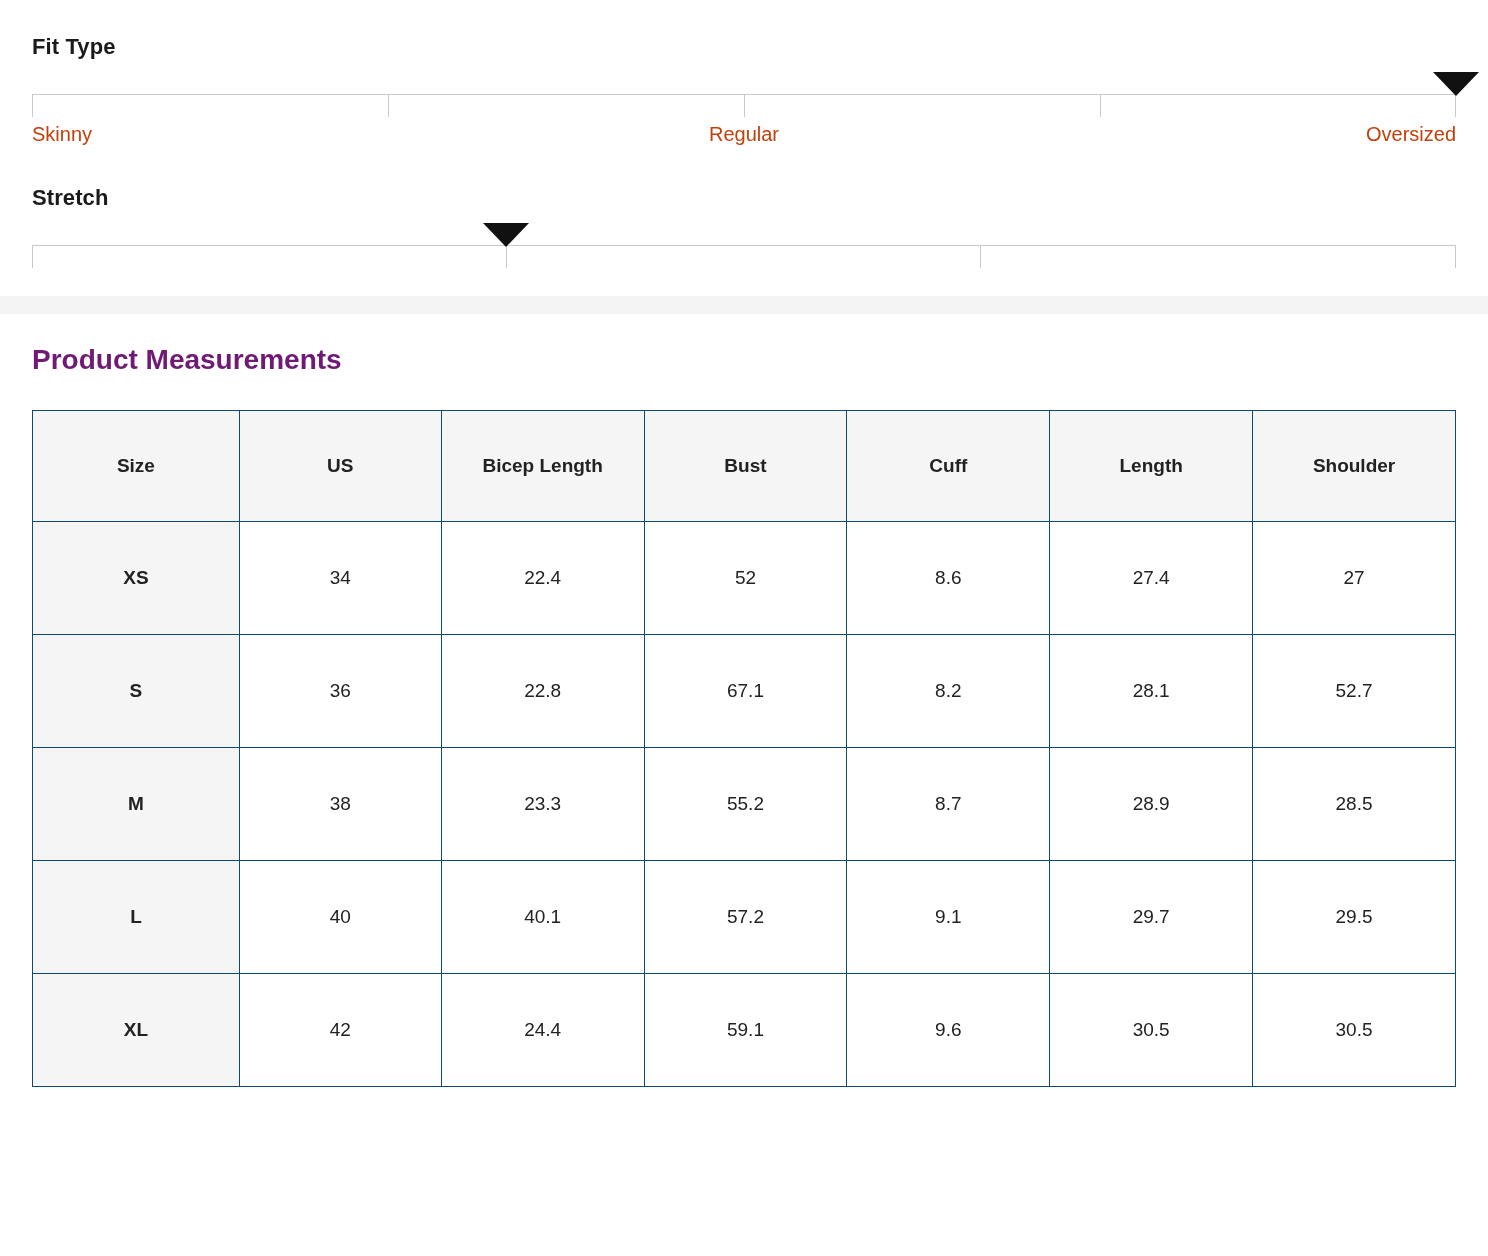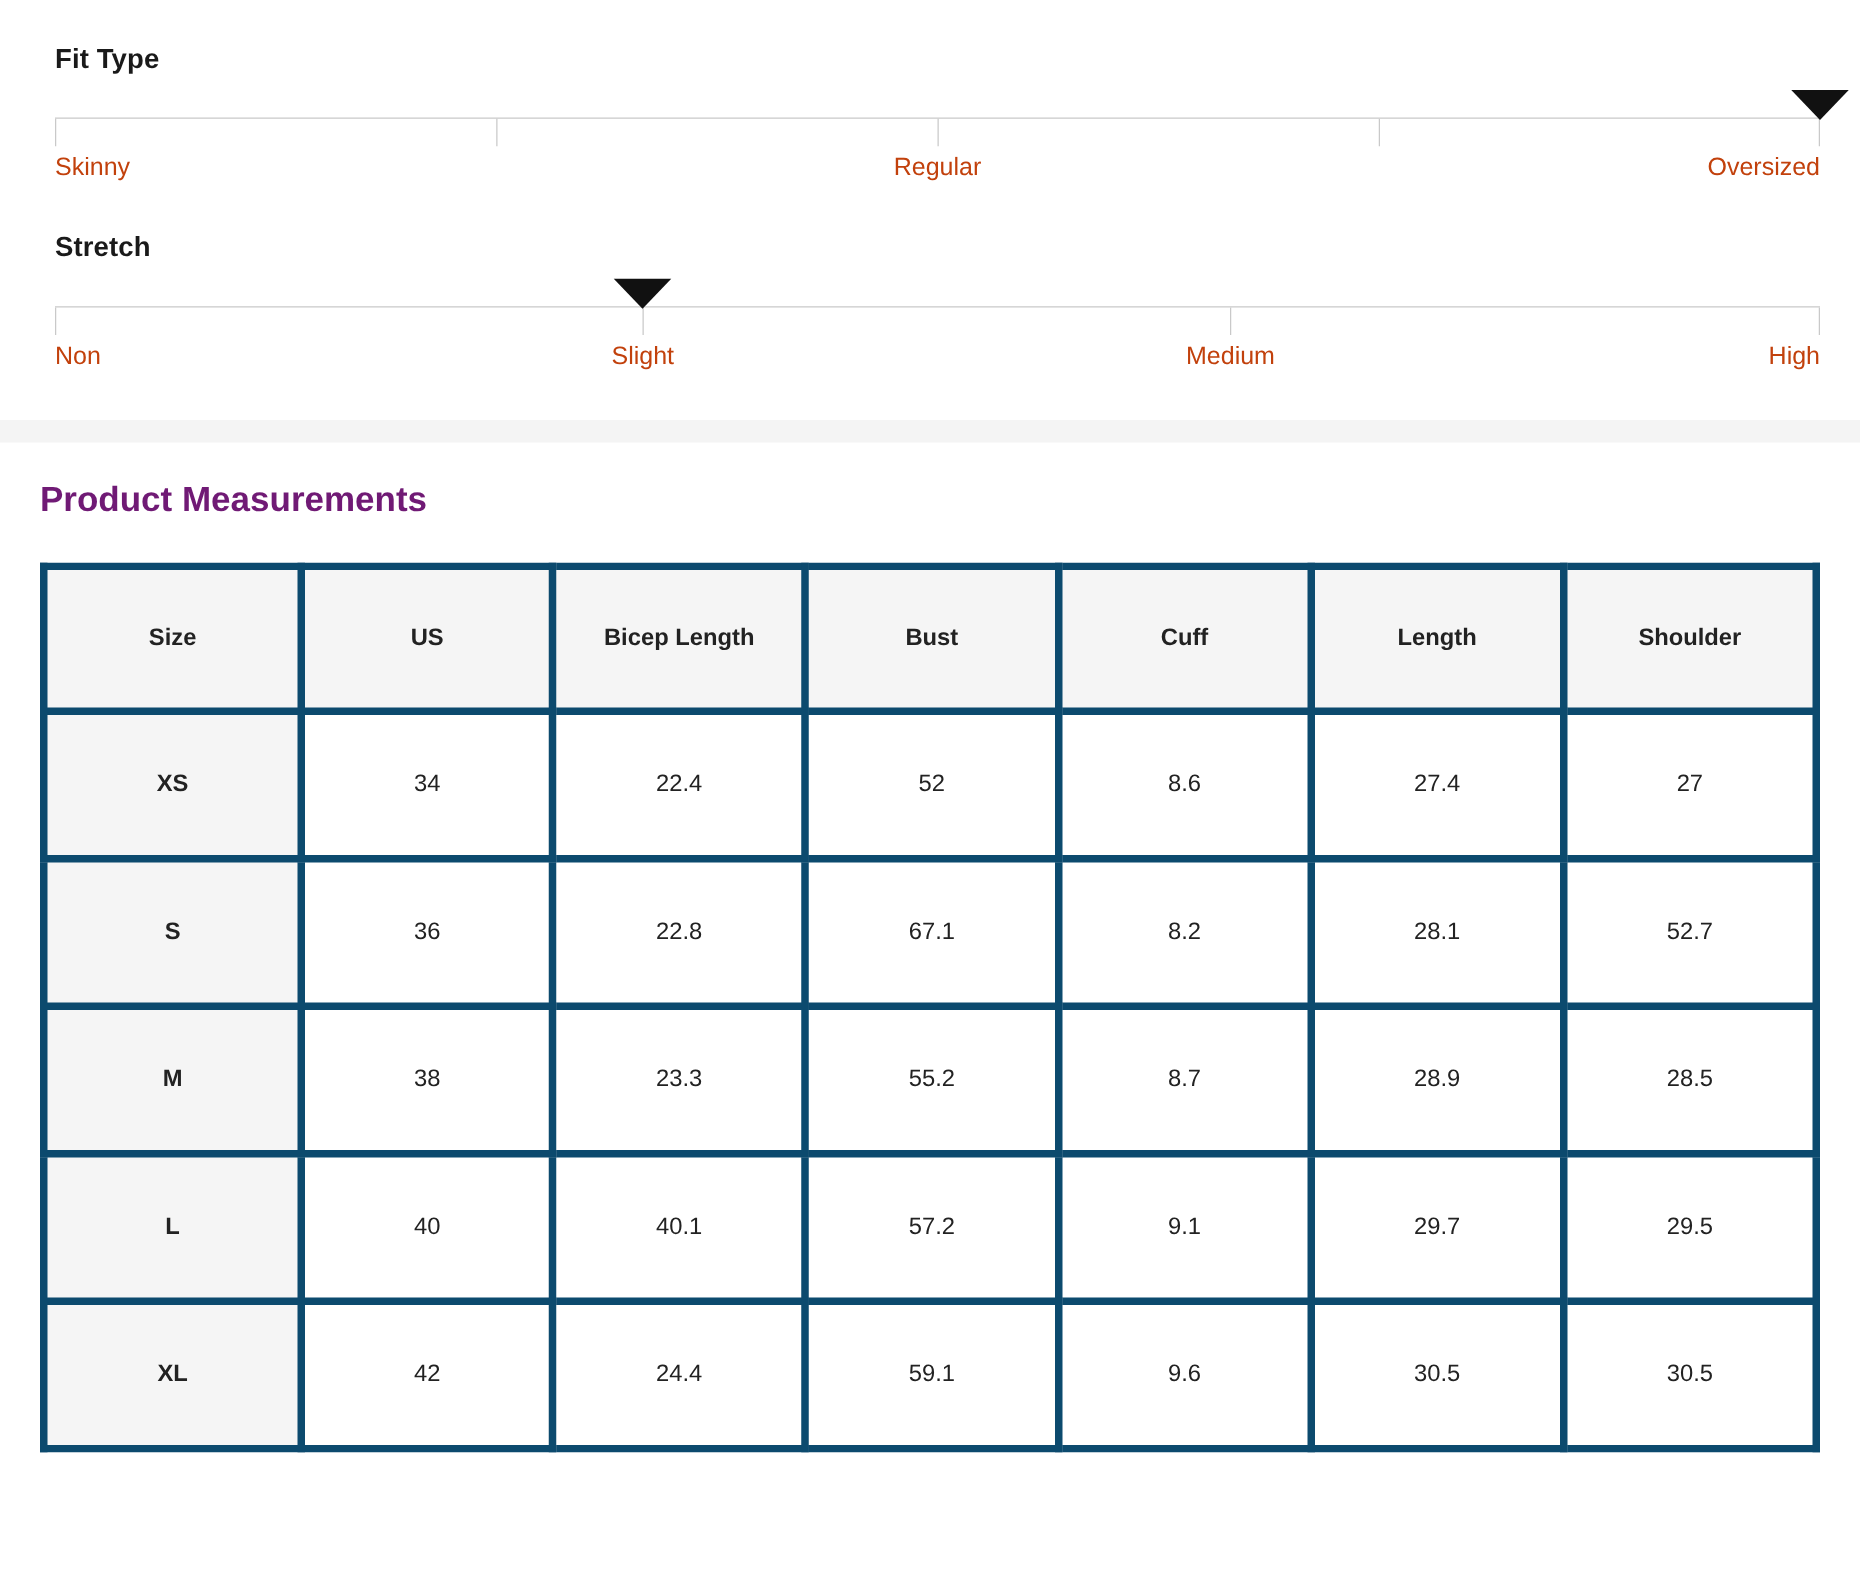--- a/index.html
+++ b/index.html
@@ -20,21 +20,20 @@
   }
 
   
   .scales-section {
     padding: 0 32px;
     background: #ffffff;
     box-sizing: border-box;
   }
   .scale-block {
     padding-top: 34px;
-    margin-left: 12px;
   }
   .scale-title {
     font-size: 22px;
     font-weight: bold;
     color: #1a1a1a;
     margin: 0 0 34px 0;
     letter-spacing: 0.1px;
   }
   .scale-wrap {
     position: relative;
@@ -92,21 +91,21 @@
     font-weight: bold;
     color: #701a75;
     margin: 0 0 34px 0;
   }
   table.measure {
     border-collapse: collapse;
     width: 1424px;
     table-layout: fixed;
   }
   table.measure th, table.measure td {
-    border: 6px solid #0c4a6e;
+    border: 1px solid #0c4a6e;
     text-align: center;
     font-size: 19px;
     color: #222222;
   }
   table.measure thead th {
     background: #f5f5f5;
     font-weight: bold;
     height: 108px;
     font-size: 19px;
   }
@@ -156,26 +155,20 @@
     <div class="scale-block" style="padding-top:28px;">
       <h3 class="scale-title">Stretch</h3>
       <div class="scale-wrap">
         <div class="scale-axis">
           <span class="tick" style="left:0%"></span>
           <span class="tick" style="left:33.3%"></span>
           <span class="tick" style="left:66.6%"></span>
           <span class="tick" style="left:calc(100% - 1px)"></span>
           <span class="marker" style="left:calc(33.3% - 23px)"></span>
         </div>
-        <div class="scale-labels">
-          <span class="lab" style="left:0%">Non</span>
-          <span class="lab" style="left:33.3%; transform:translateX(-50%)">Slight</span>
-          <span class="lab" style="left:66.6%; transform:translateX(-50%)">Medium</span>
-          <span class="lab" style="right:0%">High</span>
-        </div>
       </div>
     </div>
 
     <div class="section-gap"></div>
   </div>
 
   <div class="gray-divider"></div>
 
   <div class="measure-section">
     <h2 class="measure-title">Product Measurements</h2>

